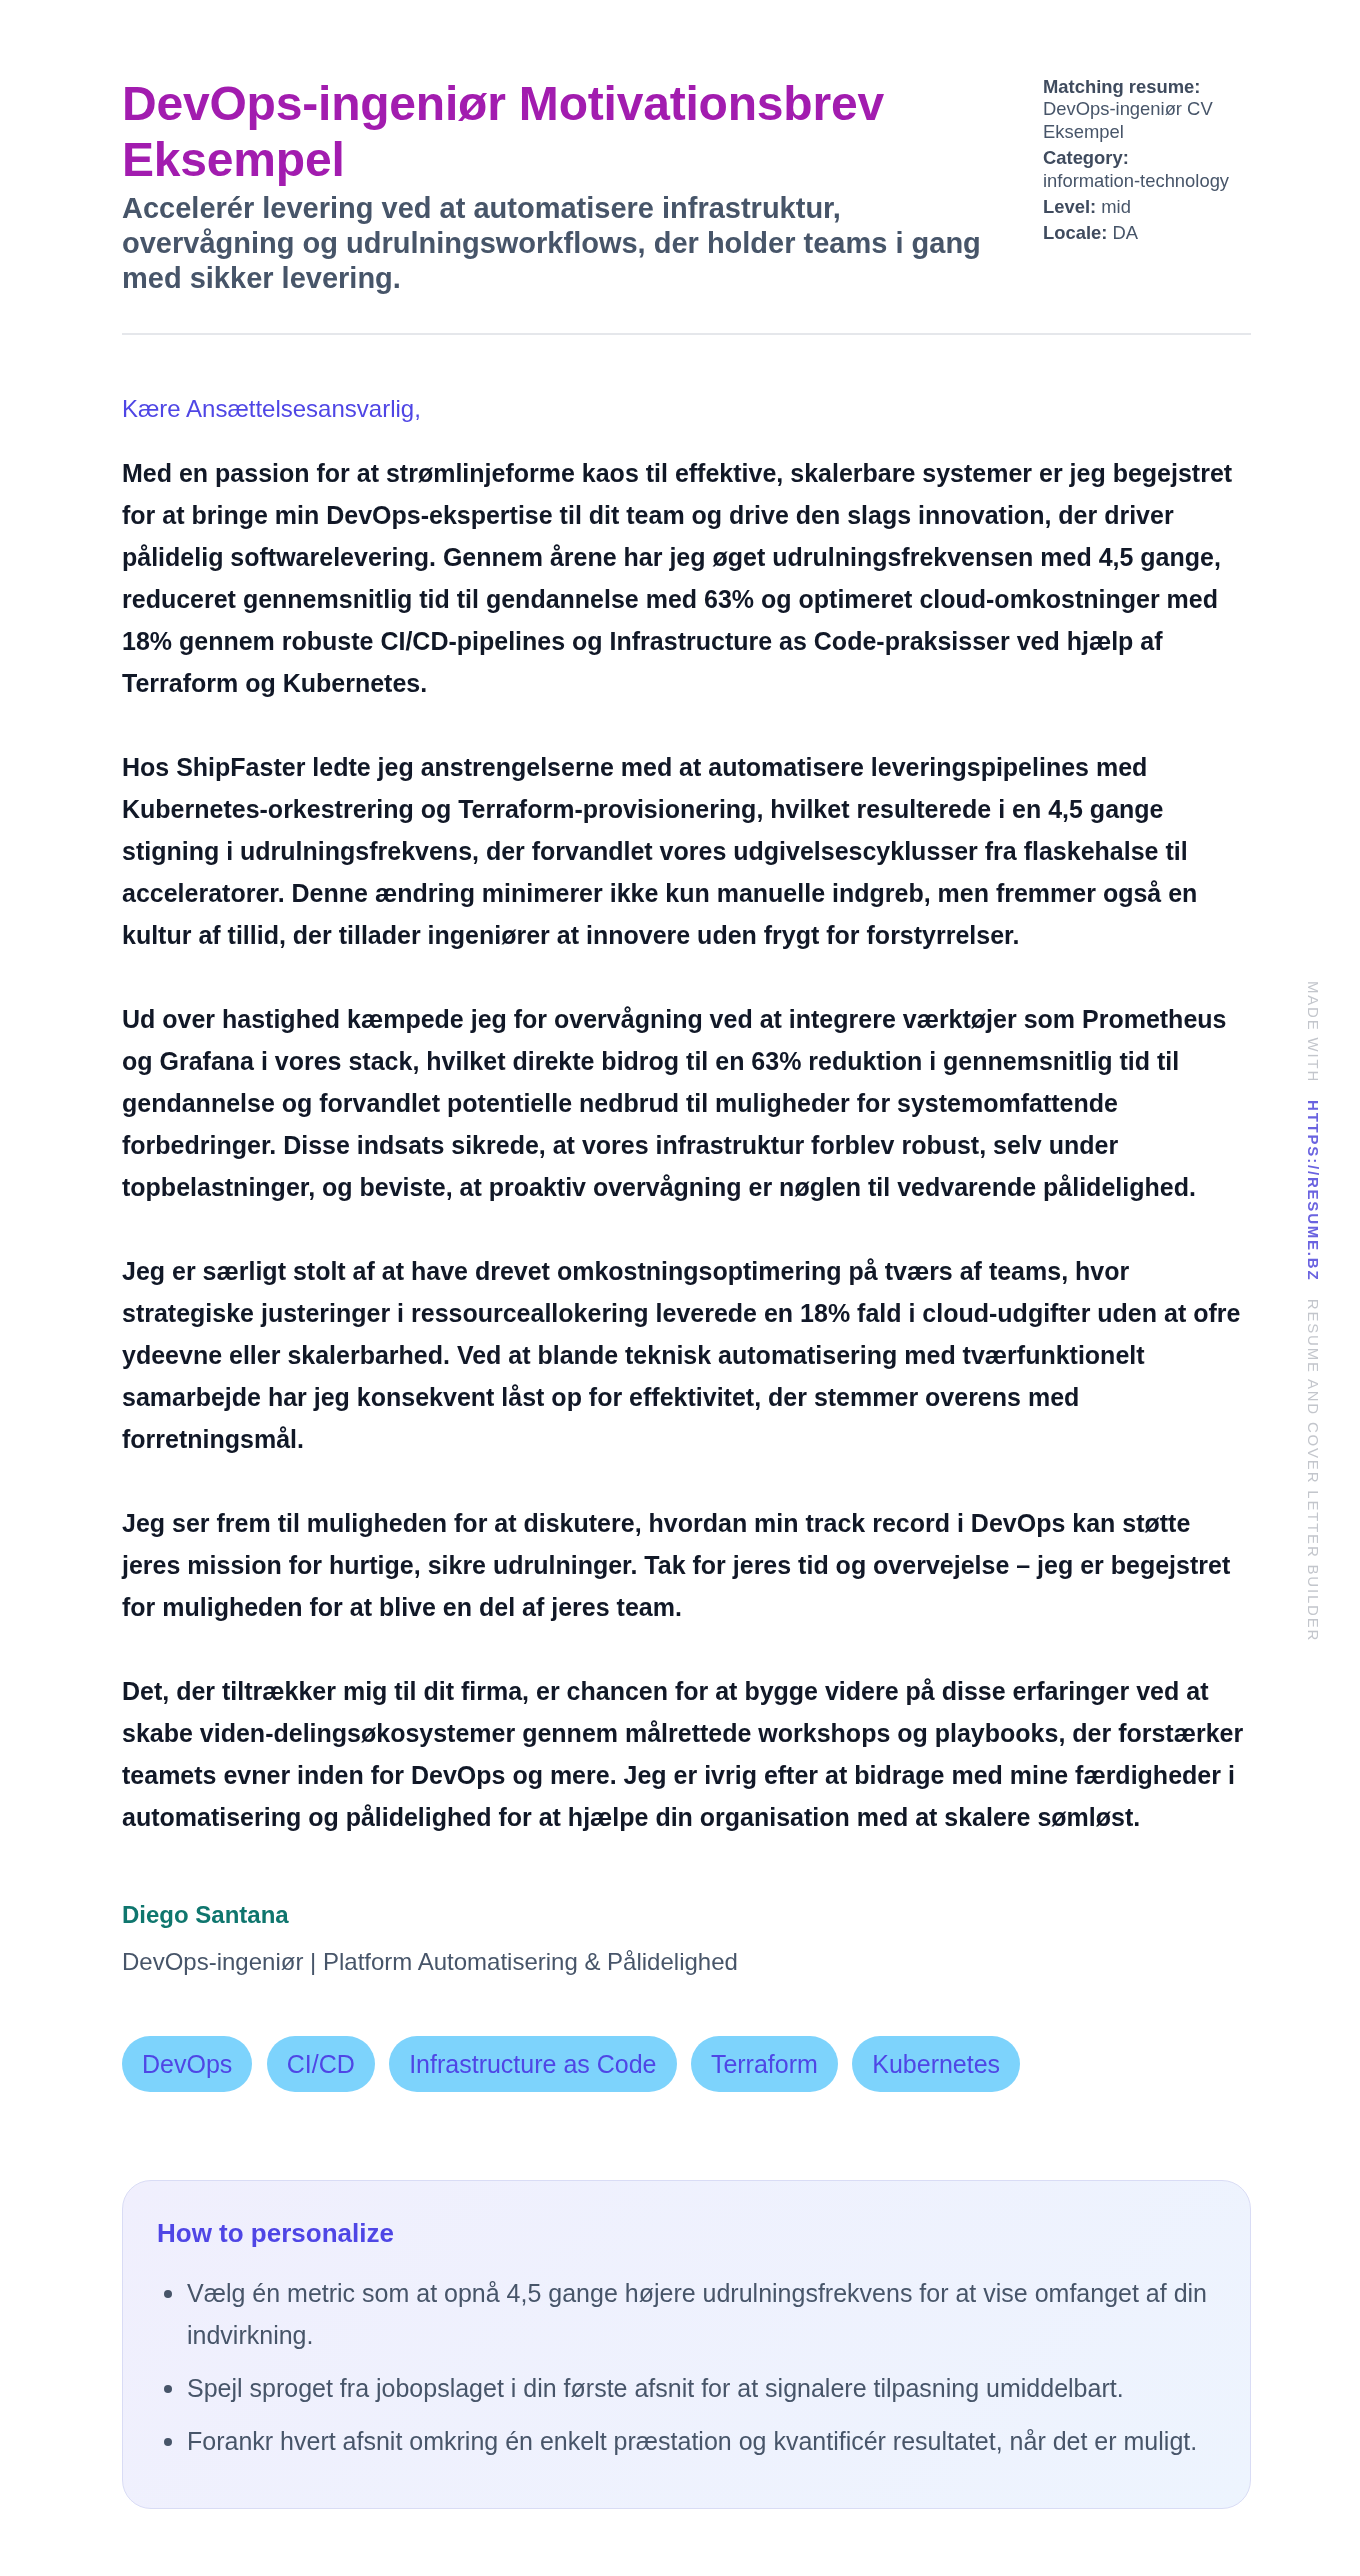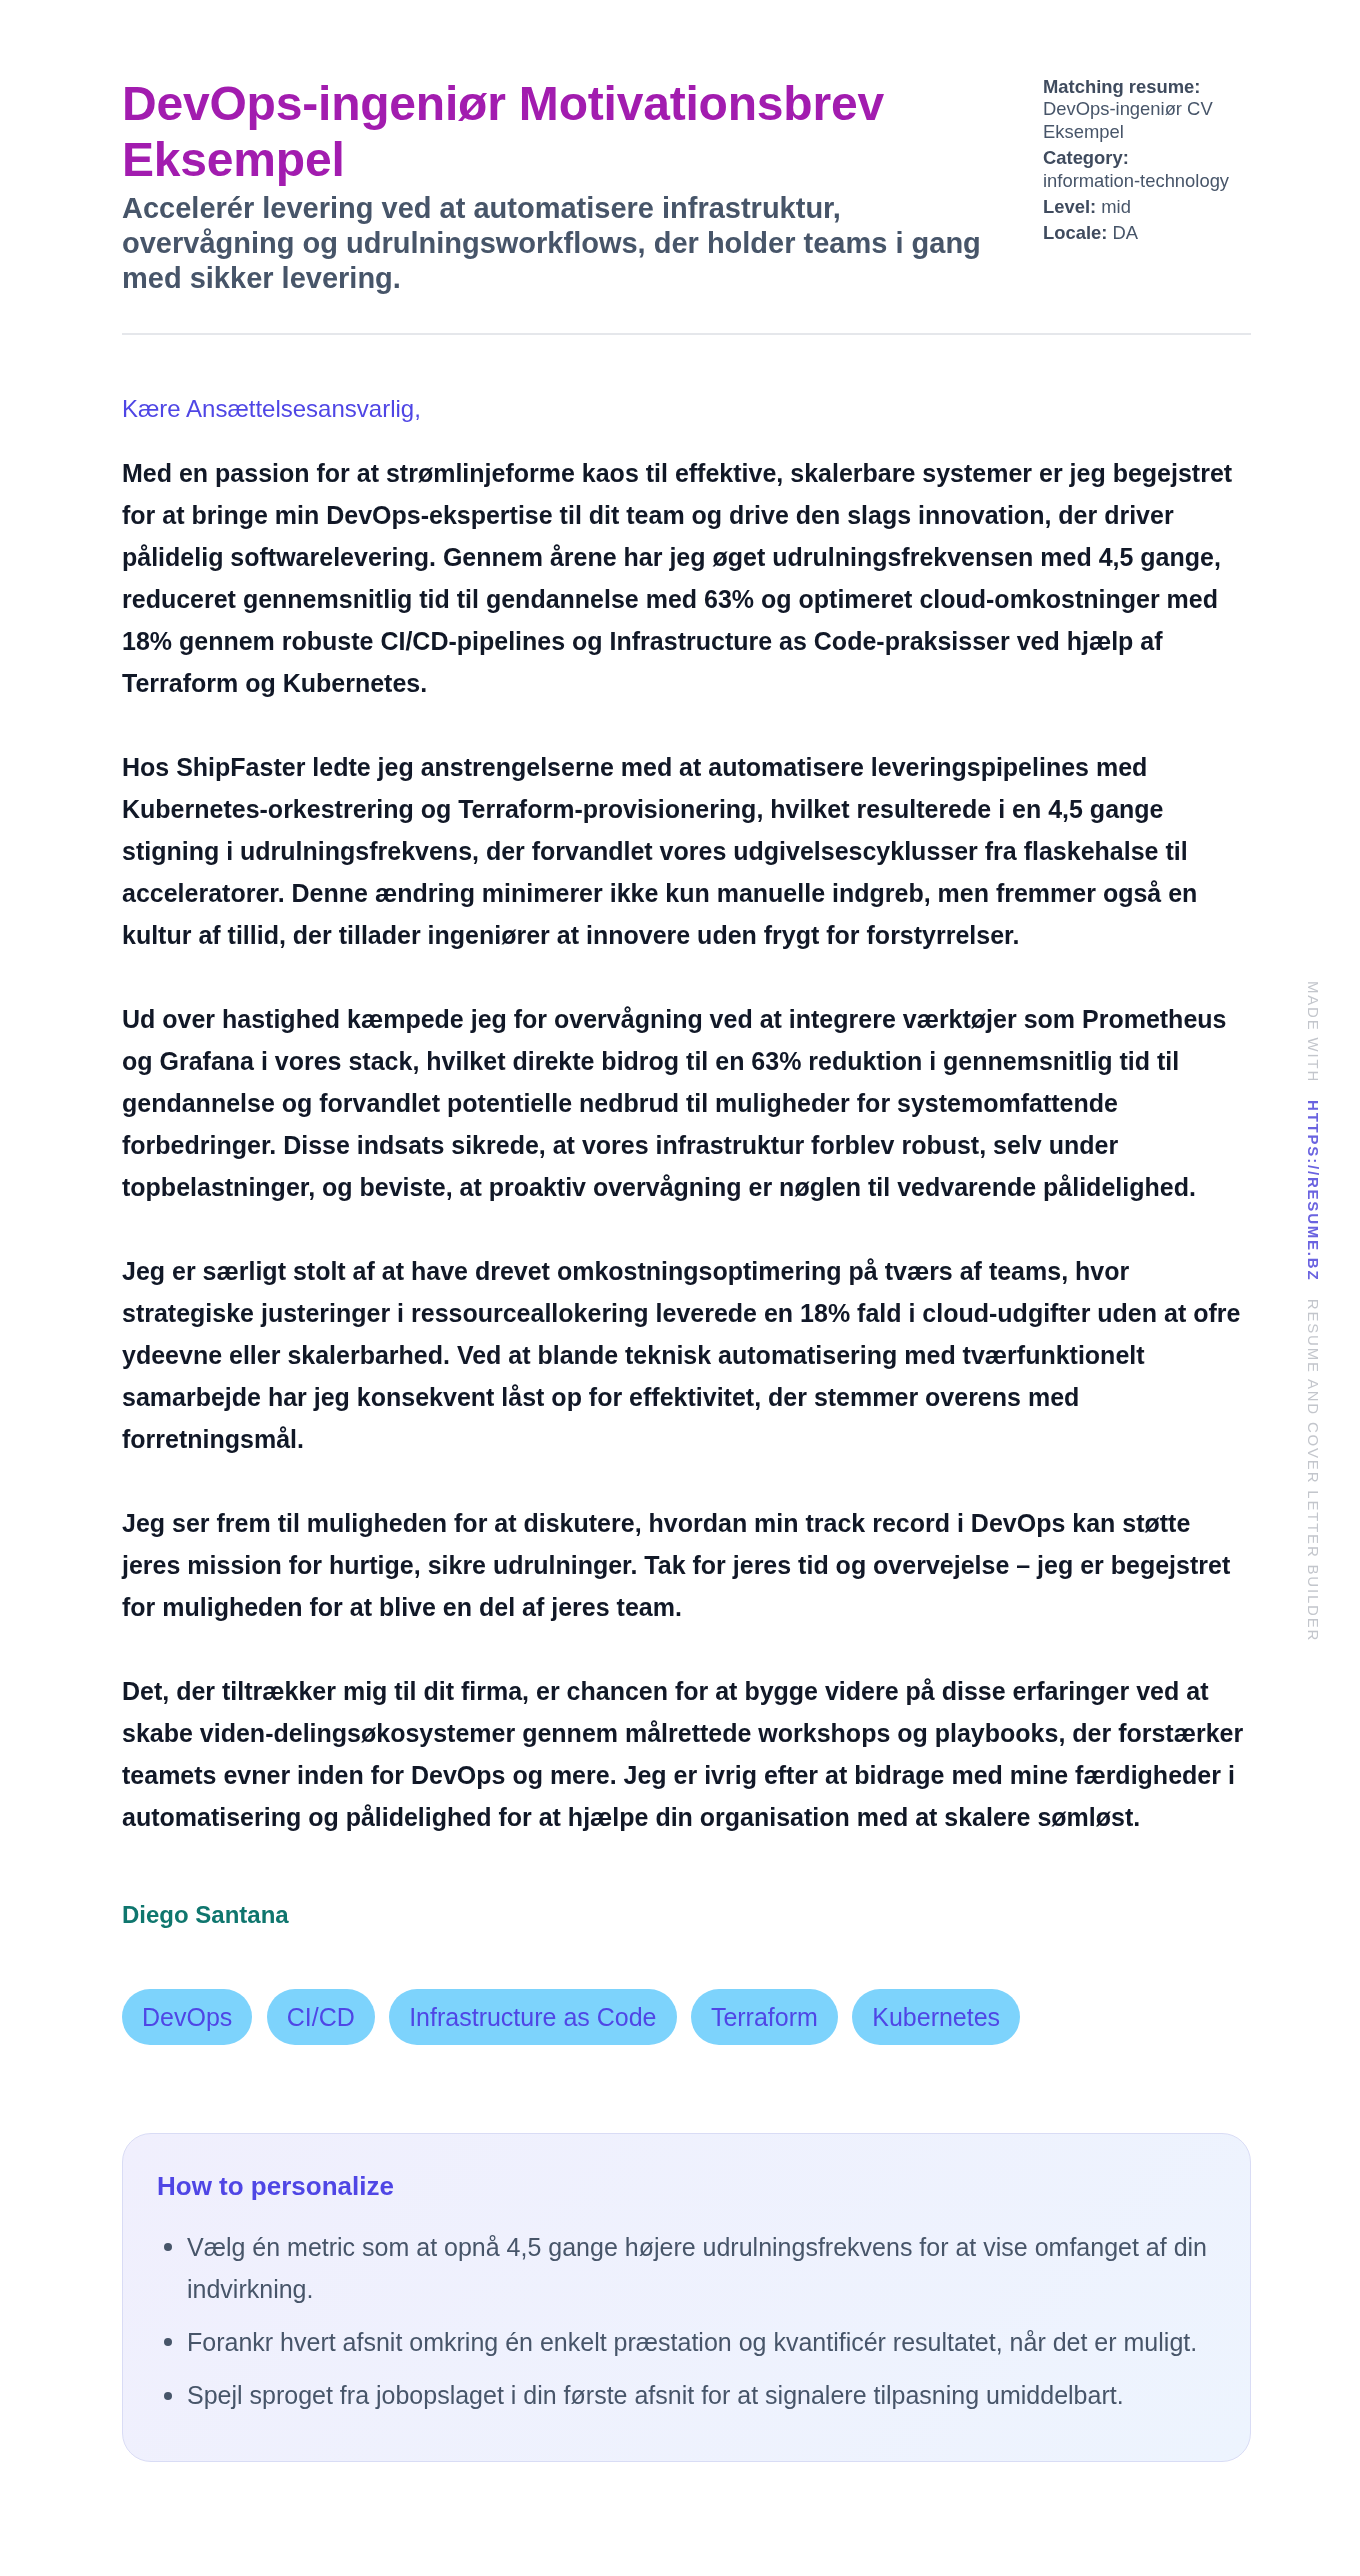--- a/index.html
+++ b/index.html
@@ -181,36 +181,37 @@
     <p class="para">Med en passion for at strømlinjeforme kaos til effektive, skalerbare systemer er jeg begejstret for at bringe min DevOps-ekspertise til dit team og drive den slags innovation, der driver pålidelig softwarelevering. Gennem årene har jeg øget udrulningsfrekvensen med 4,5 gange, reduceret gennemsnitlig tid til gendannelse med 63% og optimeret cloud-omkostninger med 18% gennem robuste CI/CD-pipelines og Infrastructure as Code-praksisser ved hjælp af Terraform og Kubernetes.</p>
     <p class="para">Hos ShipFaster ledte jeg anstrengelserne med at automatisere leveringspipelines med Kubernetes-orkestrering og Terraform-provisionering, hvilket resulterede i en 4,5 gange stigning i udrulningsfrekvens, der forvandlet vores udgivelsescyklusser fra flaskehalse til acceleratorer. Denne ændring minimerer ikke kun manuelle indgreb, men fremmer også en kultur af tillid, der tillader ingeniører at innovere uden frygt for forstyrrelser.</p>
     <p class="para">Ud over hastighed kæmpede jeg for overvågning ved at integrere værktøjer som Prometheus og Grafana i vores stack, hvilket direkte bidrog til en 63% reduktion i gennemsnitlig tid til gendannelse og forvandlet potentielle nedbrud til muligheder for systemomfattende forbedringer. Disse indsats sikrede, at vores infrastruktur forblev robust, selv under topbelastninger, og beviste, at proaktiv overvågning er nøglen til vedvarende pålidelighed.</p>
     <p class="para">Jeg er særligt stolt af at have drevet omkostningsoptimering på tværs af teams, hvor strategiske justeringer i ressourceallokering leverede en 18% fald i cloud-udgifter uden at ofre ydeevne eller skalerbarhed. Ved at blande teknisk automatisering med tværfunktionelt samarbejde har jeg konsekvent låst op for effektivitet, der stemmer overens med forretningsmål.</p>
     <p class="para">Jeg ser frem til muligheden for at diskutere, hvordan min track record i DevOps kan støtte jeres mission for hurtige, sikre udrulninger. Tak for jeres tid og overvejelse – jeg er begejstret for muligheden for at blive en del af jeres team.</p>
     <p class="para">Det, der tiltrækker mig til dit firma, er chancen for at bygge videre på disse erfaringer ved at skabe viden-delingsøkosystemer gennem målrettede workshops og playbooks, der forstærker teamets evner inden for DevOps og mere. Jeg er ivrig efter at bidrage med mine færdigheder i automatisering og pålidelighed for at hjælpe din organisation med at skalere sømløst.</p>
   </section>
 
   <div class="signature">
     <div class="sig-name">Diego Santana</div>
+    <div class="sig-title">DevOps-ingeniør | Platform Automatisering &amp; Pålidelighed</div>
   </div>
 
   <div class="tags">
     <span class="tag">DevOps</span>
     <span class="tag">CI/CD</span>
     <span class="tag">Infrastructure as Code</span>
     <span class="tag">Terraform</span>
     <span class="tag">Kubernetes</span>
   </div>
 
   <aside class="tips">
     <h3 class="tips-title">How to personalize</h3>
     <ul class="tips-list">
       <li class="tips-item">Vælg én metric som at opnå 4,5 gange højere udrulningsfrekvens for at vise omfanget af din indvirkning.</li>
+      <li class="tips-item">Spejl sproget fra jobopslaget i din første afsnit for at signalere tilpasning umiddelbart.</li>
       <li class="tips-item">Forankr hvert afsnit omkring én enkelt præstation og kvantificér resultatet, når det er muligt.</li>
-      <li class="tips-item">Spejl sproget fra jobopslaget i din første afsnit for at signalere tilpasning umiddelbart.</li>
     </ul>
   </aside>
 </div>
 
 <div class="side-mark">
   <span>Made with</span>
   <span class="brand">https://resume.bz</span>
   <span>Resume and cover letter builder</span>
 </div>
 

